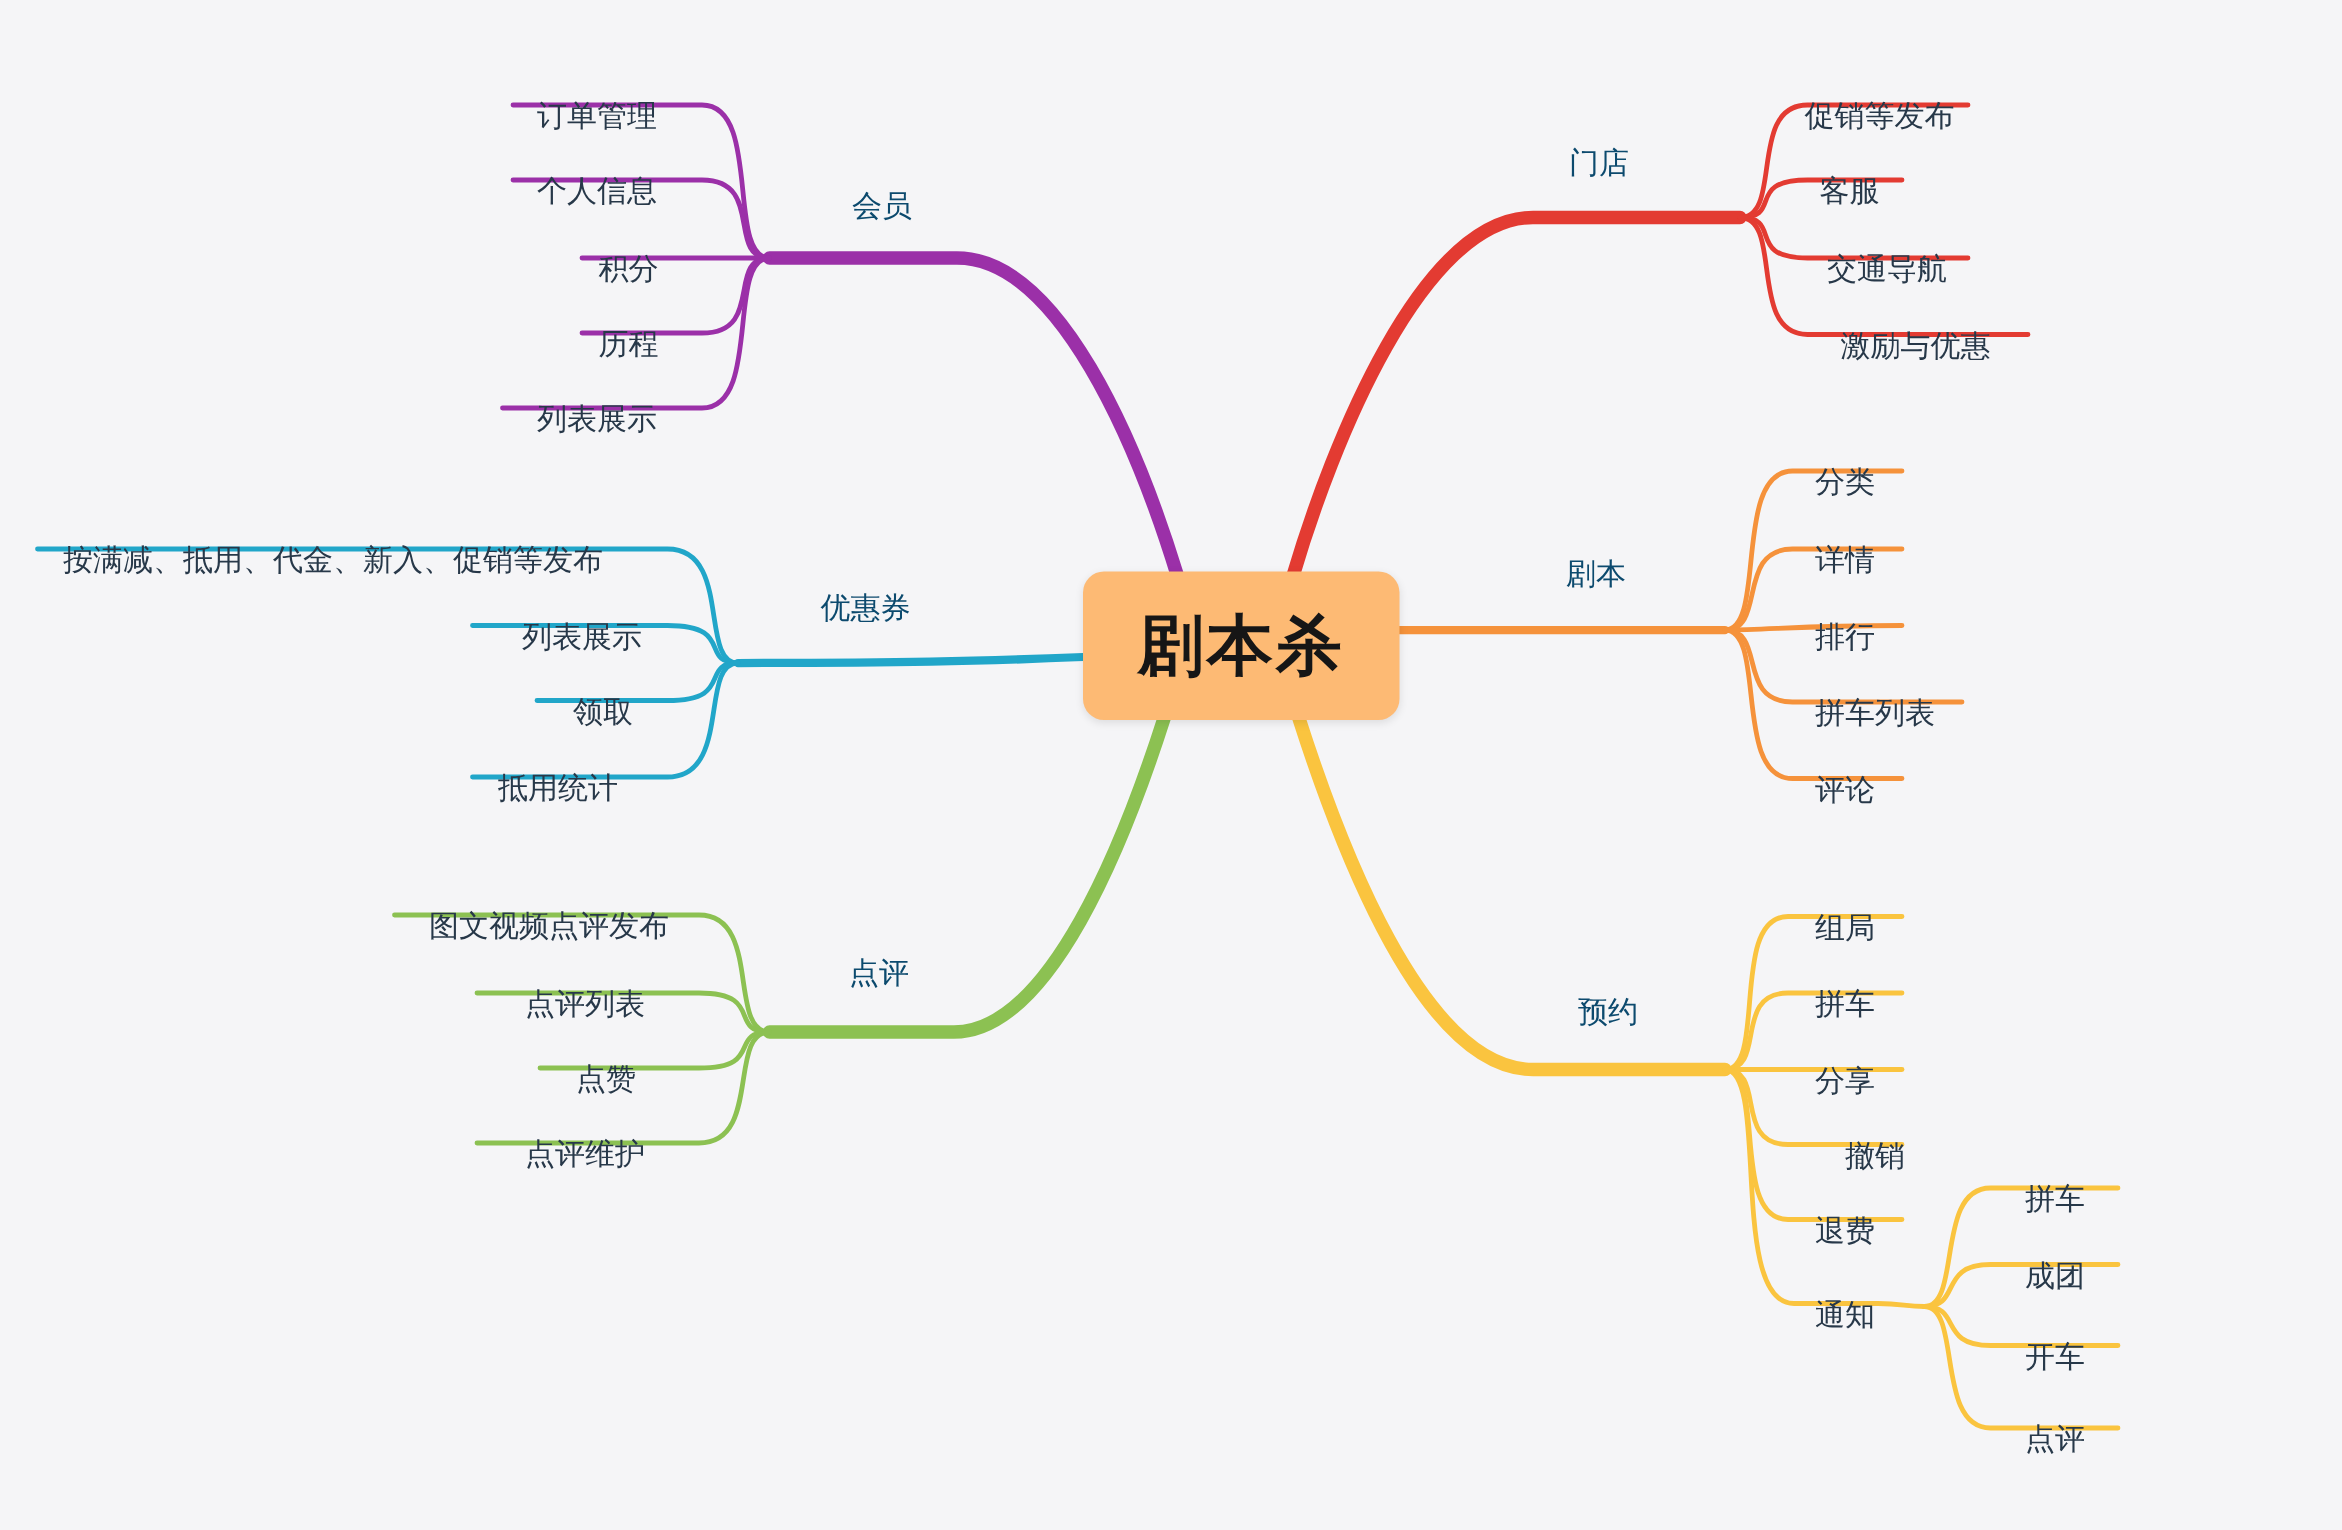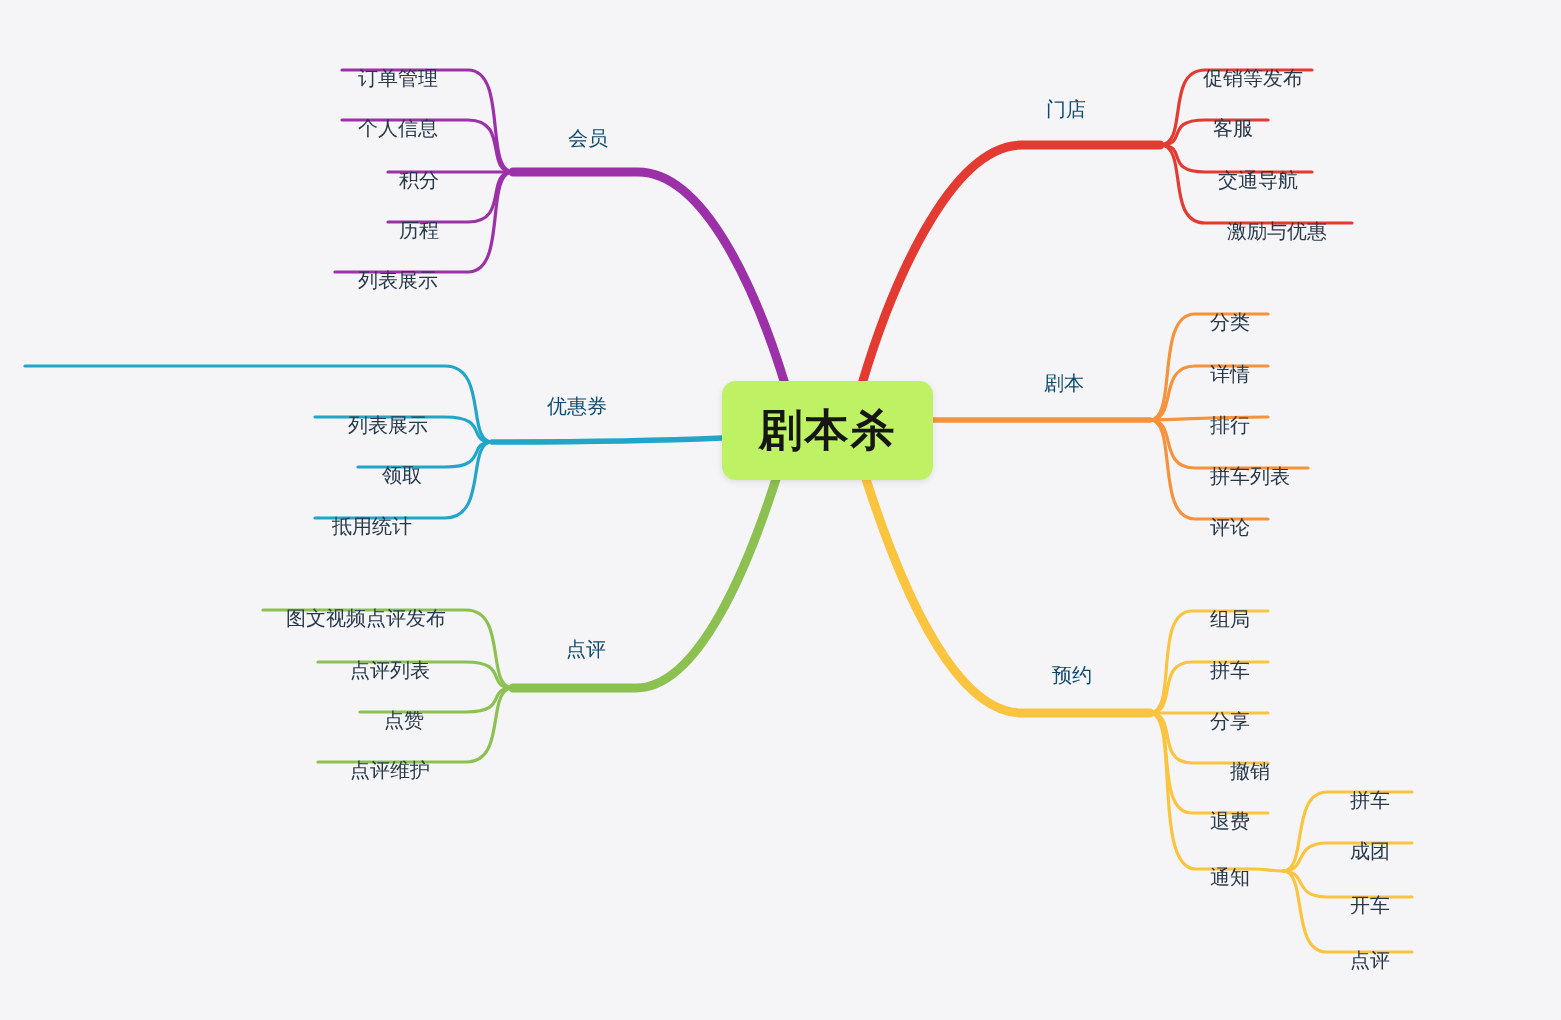--- a/index.html
+++ b/index.html
@@ -10,21 +10,21 @@
   .stage{
     position:relative;
     width:1561px;height:1020px;
     background:#F5F5F7;
     overflow:hidden;
   }
   .stage svg{position:absolute;left:0;top:0;}
   .root-node{
     position:absolute;left:722px;top:381px;
     width:211px;height:99px;
-    background:#bef264;border-radius:14px;
+    background:#fdba74;border-radius:14px;
     box-shadow:0 2px 6px rgba(0,0,0,0.10);
     display:flex;align-items:center;justify-content:center;
     font-size:44px;font-weight:800;color:#161616;
     letter-spacing:2px;cursor:pointer;
   }
   .branch-label{
     position:absolute;transform:translateX(-50%);
     font-size:20px;font-weight:400;color:#0c4a6e;
     white-space:nowrap;line-height:1.2;cursor:pointer;
   }
@@ -106,20 +106,21 @@
   <div class="branch-label" style="left:1066px;top:97px">门店</div>
   <div class="branch-label" style="left:1064px;top:371px">剧本</div>
   <div class="branch-label" style="left:1072px;top:663px">预约</div>
 
   <div class="child-label" style="left:398px;top:40px">订单管理</div>
   <div class="child-label" style="left:398px;top:90px">个人信息</div>
   <div class="child-label" style="left:419px;top:142px">积分</div>
   <div class="child-label" style="left:419px;top:192px">历程</div>
   <div class="child-label" style="left:398px;top:242px">列表展示</div>
 
+  <div class="child-label" style="left:222px;top:336px">按满减、抵用、代金、新入、促销等发布</div>
   <div class="child-label" style="left:388px;top:387px">列表展示</div>
   <div class="child-label" style="left:402px;top:437px">领取</div>
   <div class="child-label" style="left:372px;top:488px">抵用统计</div>
 
   <div class="child-label" style="left:366px;top:580px">图文视频点评发布</div>
   <div class="child-label" style="left:390px;top:632px">点评列表</div>
   <div class="child-label" style="left:404px;top:682px">点赞</div>
   <div class="child-label" style="left:390px;top:732px">点评维护</div>
 
   <div class="child-label" style="left:1253px;top:40px">促销等发布</div>

